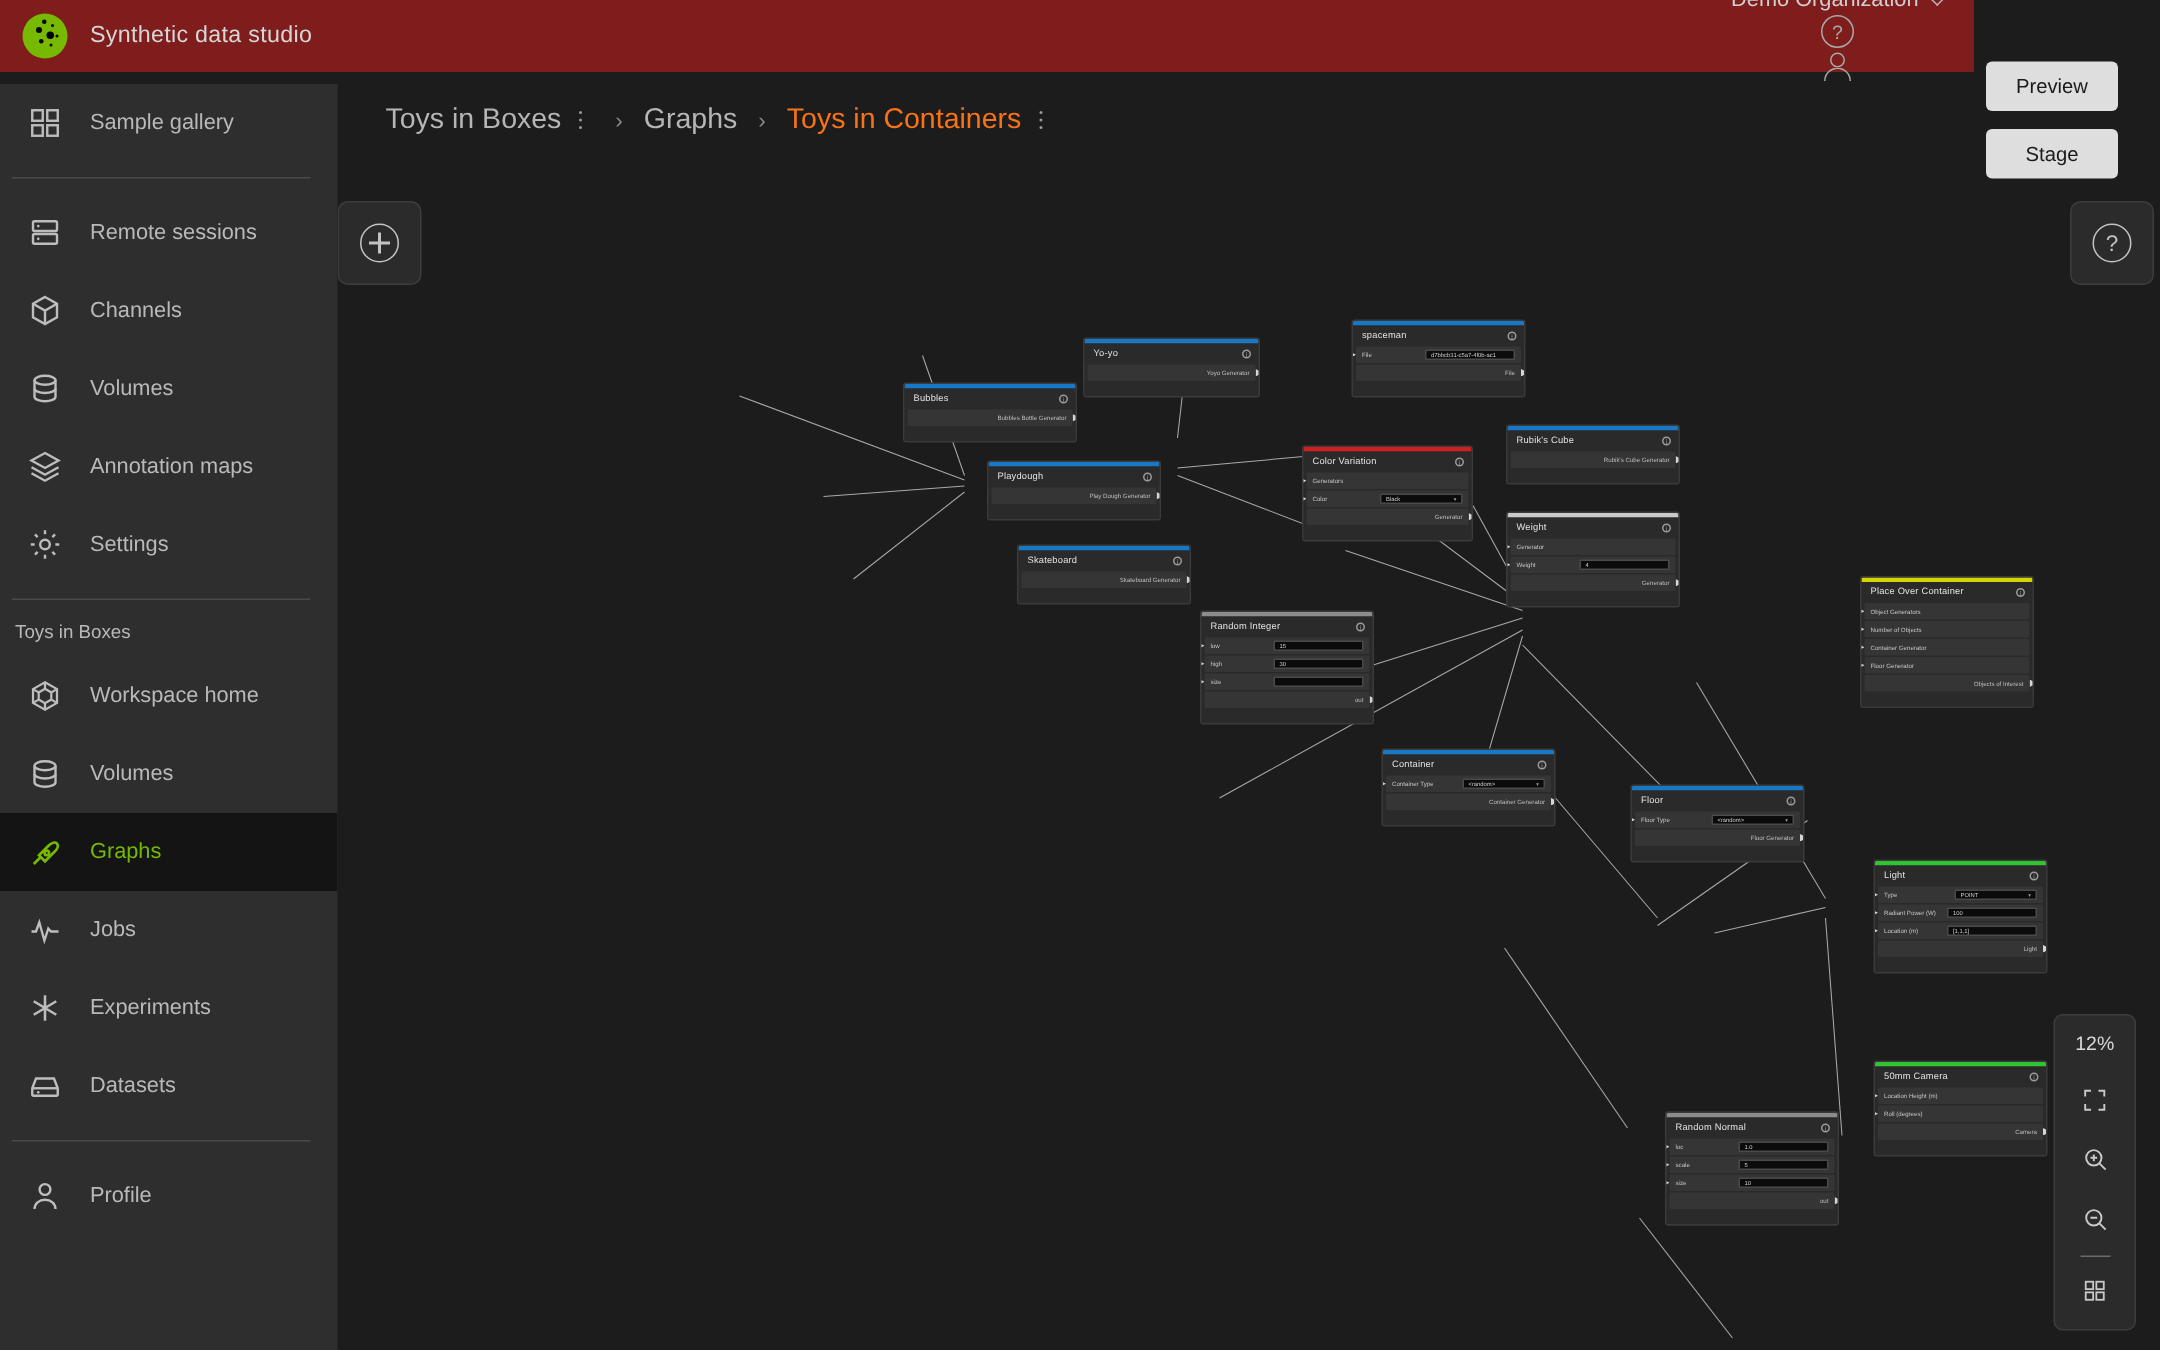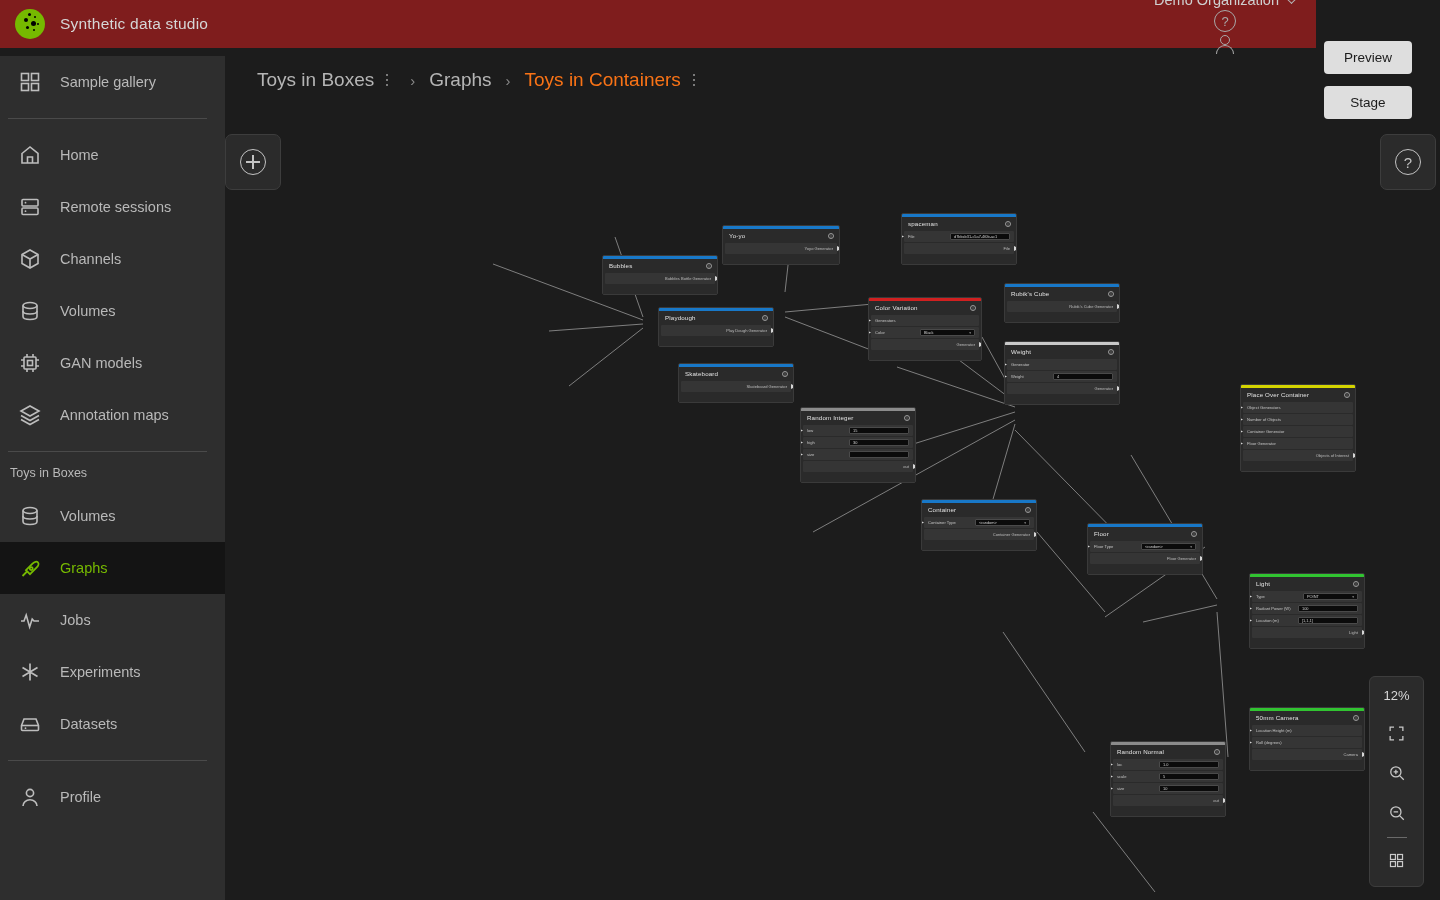--- a/index.html
+++ b/index.html
@@ -244,29 +244,20 @@
         <rect x="3.5" y="3.5" width="7" height="7"></rect>
           <rect x="13.5" y="3.5" width="7" height="7"></rect>
         <rect x="3.5" y="13.5" width="7" height="7"></rect>
           <rect x="13.5" y="13.5" width="7" height="7"></rect>
       </svg>
     </span>
     <span class="label">Sample gallery</span>
   </div>
   <div class="nav-sep"></div>
 
-  <div class="nav-item">
-    <span class="nav-icon">
-      <svg viewBox="0 0 24 24" fill="none" stroke="currentColor" stroke-width="1.6">
-        <path d="M4 10.5 12 4l8 6.5V20H4z"></path>
-          <path d="M9.5 20v-6h5v6"></path>
-      </svg>
-    </span>
-    <span class="label">Home</span>
-  </div>
 
   <div class="nav-item">
     <span class="nav-icon">
       <svg viewBox="0 0 24 24" fill="none" stroke="currentColor" stroke-width="1.6">
         <rect x="4" y="4.5" width="16" height="6.5" rx="1"></rect>
           <rect x="4" y="13" width="16" height="6.5" rx="1"></rect>
         <circle cx="7.5" cy="7.7" r=".9" fill="currentColor" stroke="none"></circle>
         <circle cx="7.5" cy="16.2" r=".9" fill="currentColor" stroke="none"></circle>
       </svg>
     </span>
@@ -287,46 +278,55 @@
     <span class="nav-icon">
       <svg viewBox="0 0 24 24" fill="none" stroke="currentColor" stroke-width="1.6">
         <ellipse cx="12" cy="6.5" rx="7" ry="3"></ellipse>
           <path d="M5 6.5v11c0 1.7 3.1 3 7 3s7-1.3 7-3v-11"></path>
         <path d="M5 12c0 1.7 3.1 3 7 3s7-1.3 7-3"></path>
       </svg>
     </span>
     <span class="label">Volumes</span>
   </div>
 
-  <div class="nav-item">
-    <span class="nav-icon">
-      <svg viewBox="0 0 24 24" fill="none" stroke="currentColor" stroke-width="1.6">
-        <rect x="6" y="6" width="12" height="12" rx="1"></rect>
-          <rect x="9.5" y="9.5" width="5" height="5"></rect>
-        <path d="M9 3v3M15 3v3M9 18v3M15 18v3M3 9h3M3 15h3M18 9h3M18 15h3"></path>
-      </svg>
-    </span>
-    <span class="label">GAN models</span>
-  </div>
 
   <div class="nav-item">
     <span class="nav-icon">
       <svg viewBox="0 0 24 24" fill="none" stroke="currentColor" stroke-width="1.6">
         <path d="M12 3 21 8l-9 5-9-5z"></path>
           <path d="M3 12.5 12 17.5 21 12.5"></path>
           <path d="M3 16.5 12 21.5 21 16.5"></path>
       </svg>
     </span>
     <span class="label">Annotation maps</span>
   </div>
 
+  <div class="nav-item">
+    <span class="nav-icon">
+      <svg viewBox="0 0 24 24" fill="none" stroke="currentColor" stroke-width="1.6">
+        <circle cx="12" cy="12" r="3.2"></circle>
+        <path d="M12 2.5v2.6M12 18.9v2.6M21.5 12h-2.6M5.1 12H2.5M18.7 5.3l-1.8 1.8M7.1 16.9l-1.8 1.8M18.7 18.7l-1.8-1.8M7.1 7.1 5.3 5.3"></path>
+      </svg>
+    </span>
+    <span class="label">Settings</span>
+  </div>
 
   <div class="nav-sep"></div>
   <div class="nav-group-title">Toys in Boxes</div>
 
+  <div class="nav-item">
+    <span class="nav-icon">
+      <svg viewBox="0 0 24 24" fill="none" stroke="currentColor" stroke-width="1.5">
+        <path d="M12 2.8 20 7.4v9.2L12 21.2 4 16.6V7.4z"></path>
+        <path d="M12 7.2 16.2 9.6v4.8L12 16.8 7.8 14.4V9.6z"></path>
+        <path d="M12 2.8v4.4M4 7.4l3.8 2.2M20 7.4l-3.8 2.2M12 16.8v4.4M4 16.6l3.8-2.2M20 16.6l-3.8-2.2"></path>
+      </svg>
+    </span>
+    <span class="label">Workspace home</span>
+  </div>
 
   <div class="nav-item">
     <span class="nav-icon">
       <svg viewBox="0 0 24 24" fill="none" stroke="currentColor" stroke-width="1.6">
         <ellipse cx="12" cy="6.5" rx="7" ry="3"></ellipse>
           <path d="M5 6.5v11c0 1.7 3.1 3 7 3s7-1.3 7-3v-11"></path>
         <path d="M5 12c0 1.7 3.1 3 7 3s7-1.3 7-3"></path>
       </svg>
     </span>
     <span class="label">Volumes</span>

